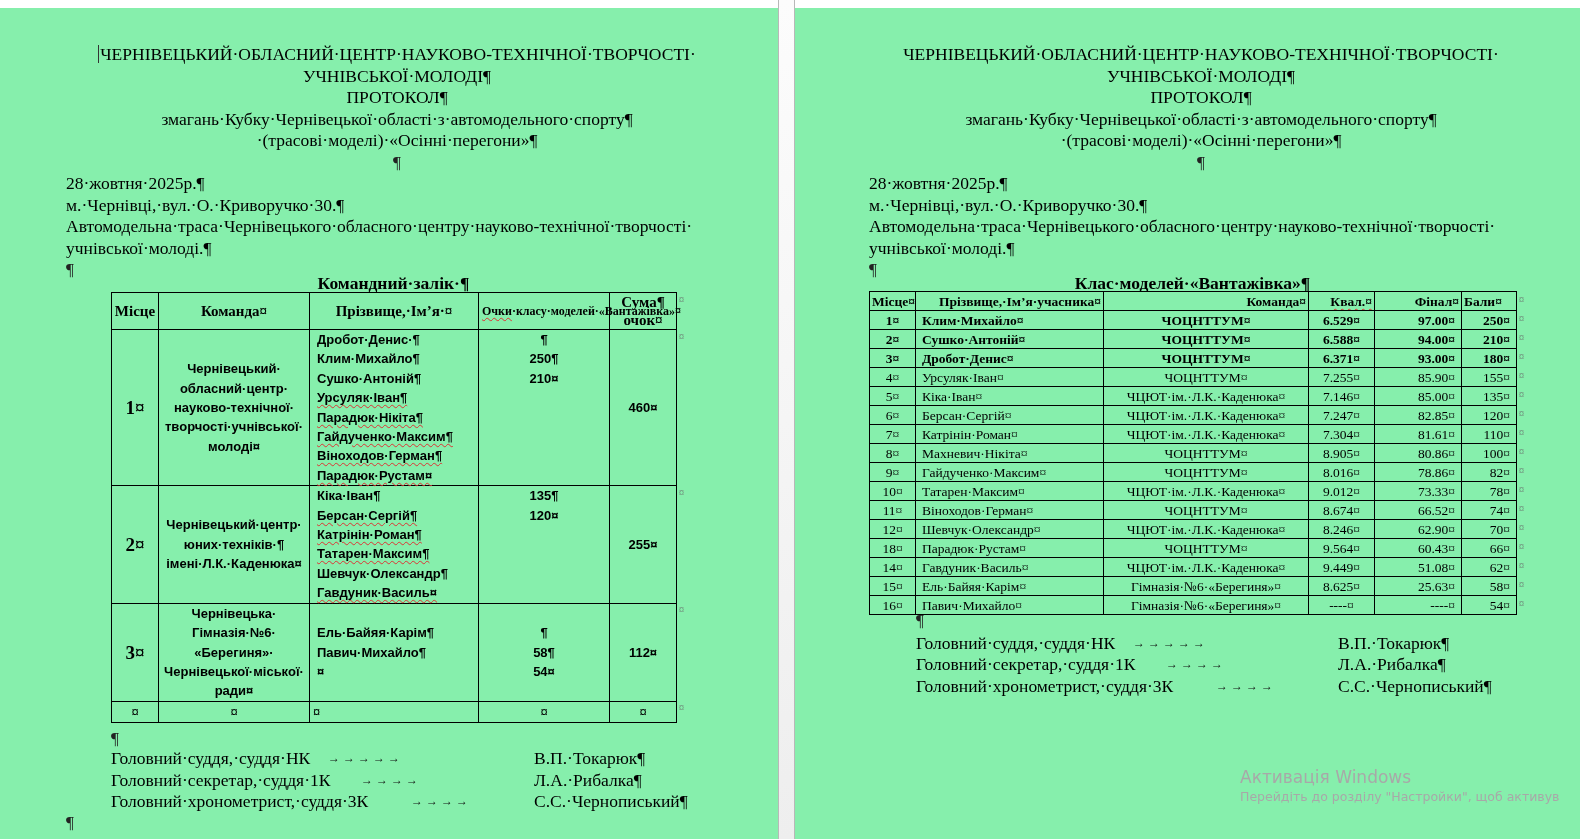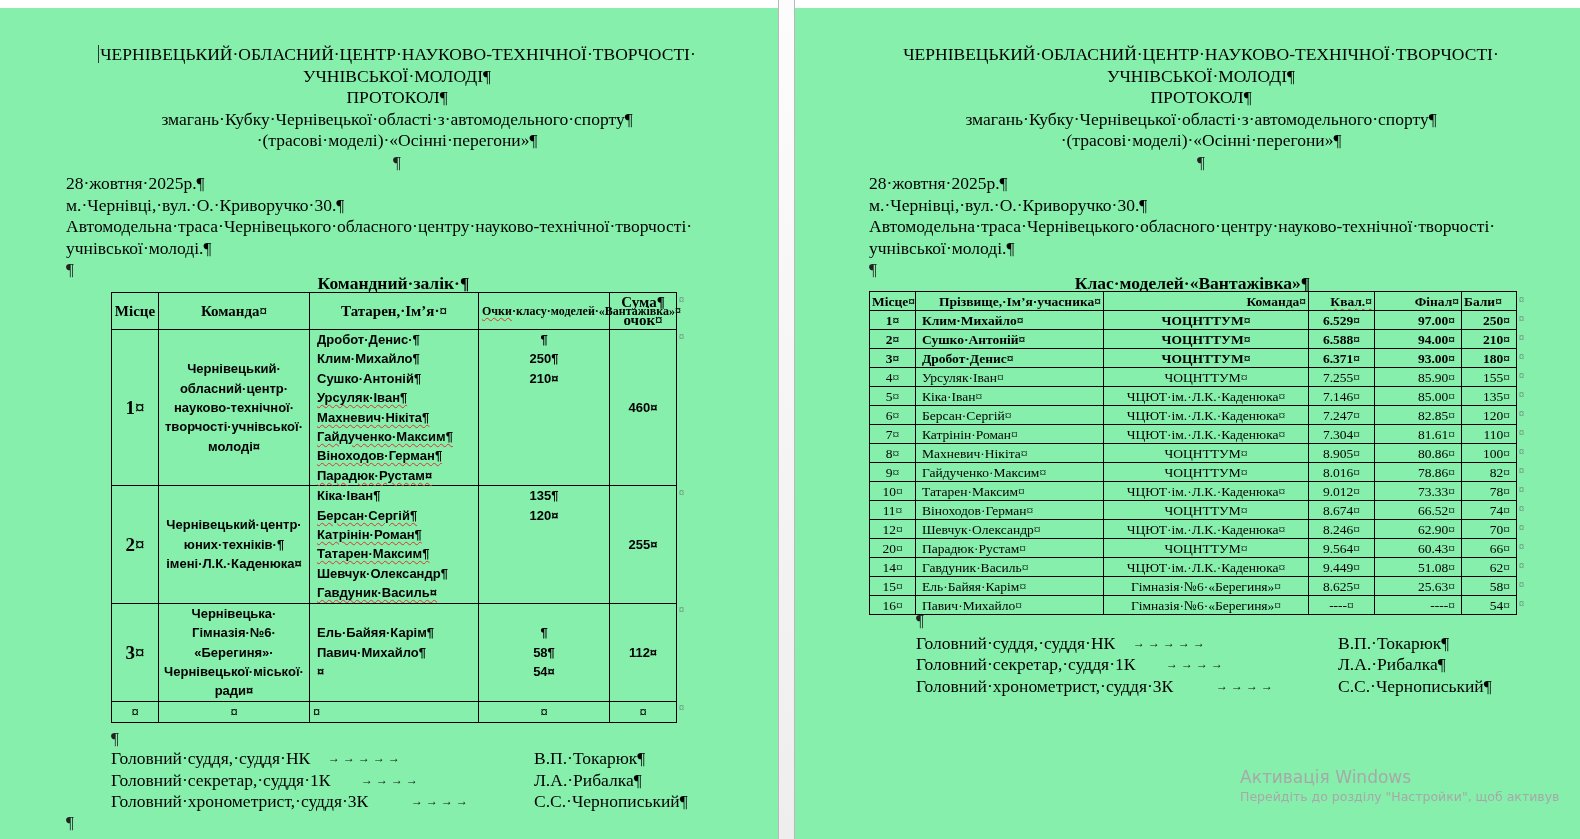--- a/index.html
+++ b/index.html
@@ -107,36 +107,36 @@
     <col style="width:47px">
       <col style="width:151px">
       <col style="width:169px">
       <col style="width:131px">
       <col style="width:67px">
   </colgroup>
   <thead>
     <tr>
       <th style="padding:0 1px; overflow:hidden; white-space:nowrap;">Місце</th>
       <th>Команда¤</th>
-      <th>Татарен,·Ім’я·¤</th>
+      <th>Прізвище,·Ім’я·¤</th>
       <th class="small"><span class="sq">Очки</span><span id="pts-hdr">·класу·моделей·«Вантажівка»¤</span></th>
       <th style="line-height:18px;"><span style="white-space:pre-line;">Сума¶
 очок¤</span></th>
     </tr>
   </thead>
   <tbody>
     <tr style="height:156px">
       <td class="place">1¤</td>
       <td class="team">Чернівецький· обласний·центр· науково-технічної· творчості·учнівської· молоді¤</td>
       <td class="names">
         <div>Дробот·Денис·¶</div>
         <div>Клим·Михайло¶</div>
         <div>Сушко·Антоній¶</div>
         <div class="sq">Урсуляк·Іван¶</div>
-        <div class="sq">Махневич·Нікіта¶</div>
+        <div class="sq">Парадюк·Нікіта¶</div>
         <div class="sq">Гайдученко·Максим¶</div>
         <div class="sq">Віноходов·Герман¶</div>
         <div class="sq">Парадюк·Рустам¤</div>
       </td>
       <td class="pts">
         <div>¶</div>
         <div>250¶</div>
         <div>210¤</div>
       </td>
       <td class="sum">460¤</td>
@@ -313,21 +313,21 @@
       </tr>
       <tr>
         <td class="c">12¤</td>
         <td style="padding-left: 6px;">Шевчук·Олександр¤</td>
         <td class="c">ЧЦЮТ·ім.·Л.К.·Каденюка¤</td>
         <td class="c">8.246¤</td>
         <td class="r">62.90¤</td>
         <td class="r">70¤</td>
       </tr>
       <tr>
-        <td class="c">20¤</td>
+        <td class="c">18¤</td>
         <td style="padding-left: 6px;">Парадюк·Рустам¤</td>
         <td class="c">ЧОЦНТТУМ¤</td>
         <td class="c">9.564¤</td>
         <td class="r">60.43¤</td>
         <td class="r">66¤</td>
       </tr>
       <tr>
         <td class="c">14¤</td>
         <td style="padding-left: 6px;">Гавдуник·Василь¤</td>
         <td class="c">ЧЦЮТ·ім.·Л.К.·Каденюка¤</td>

